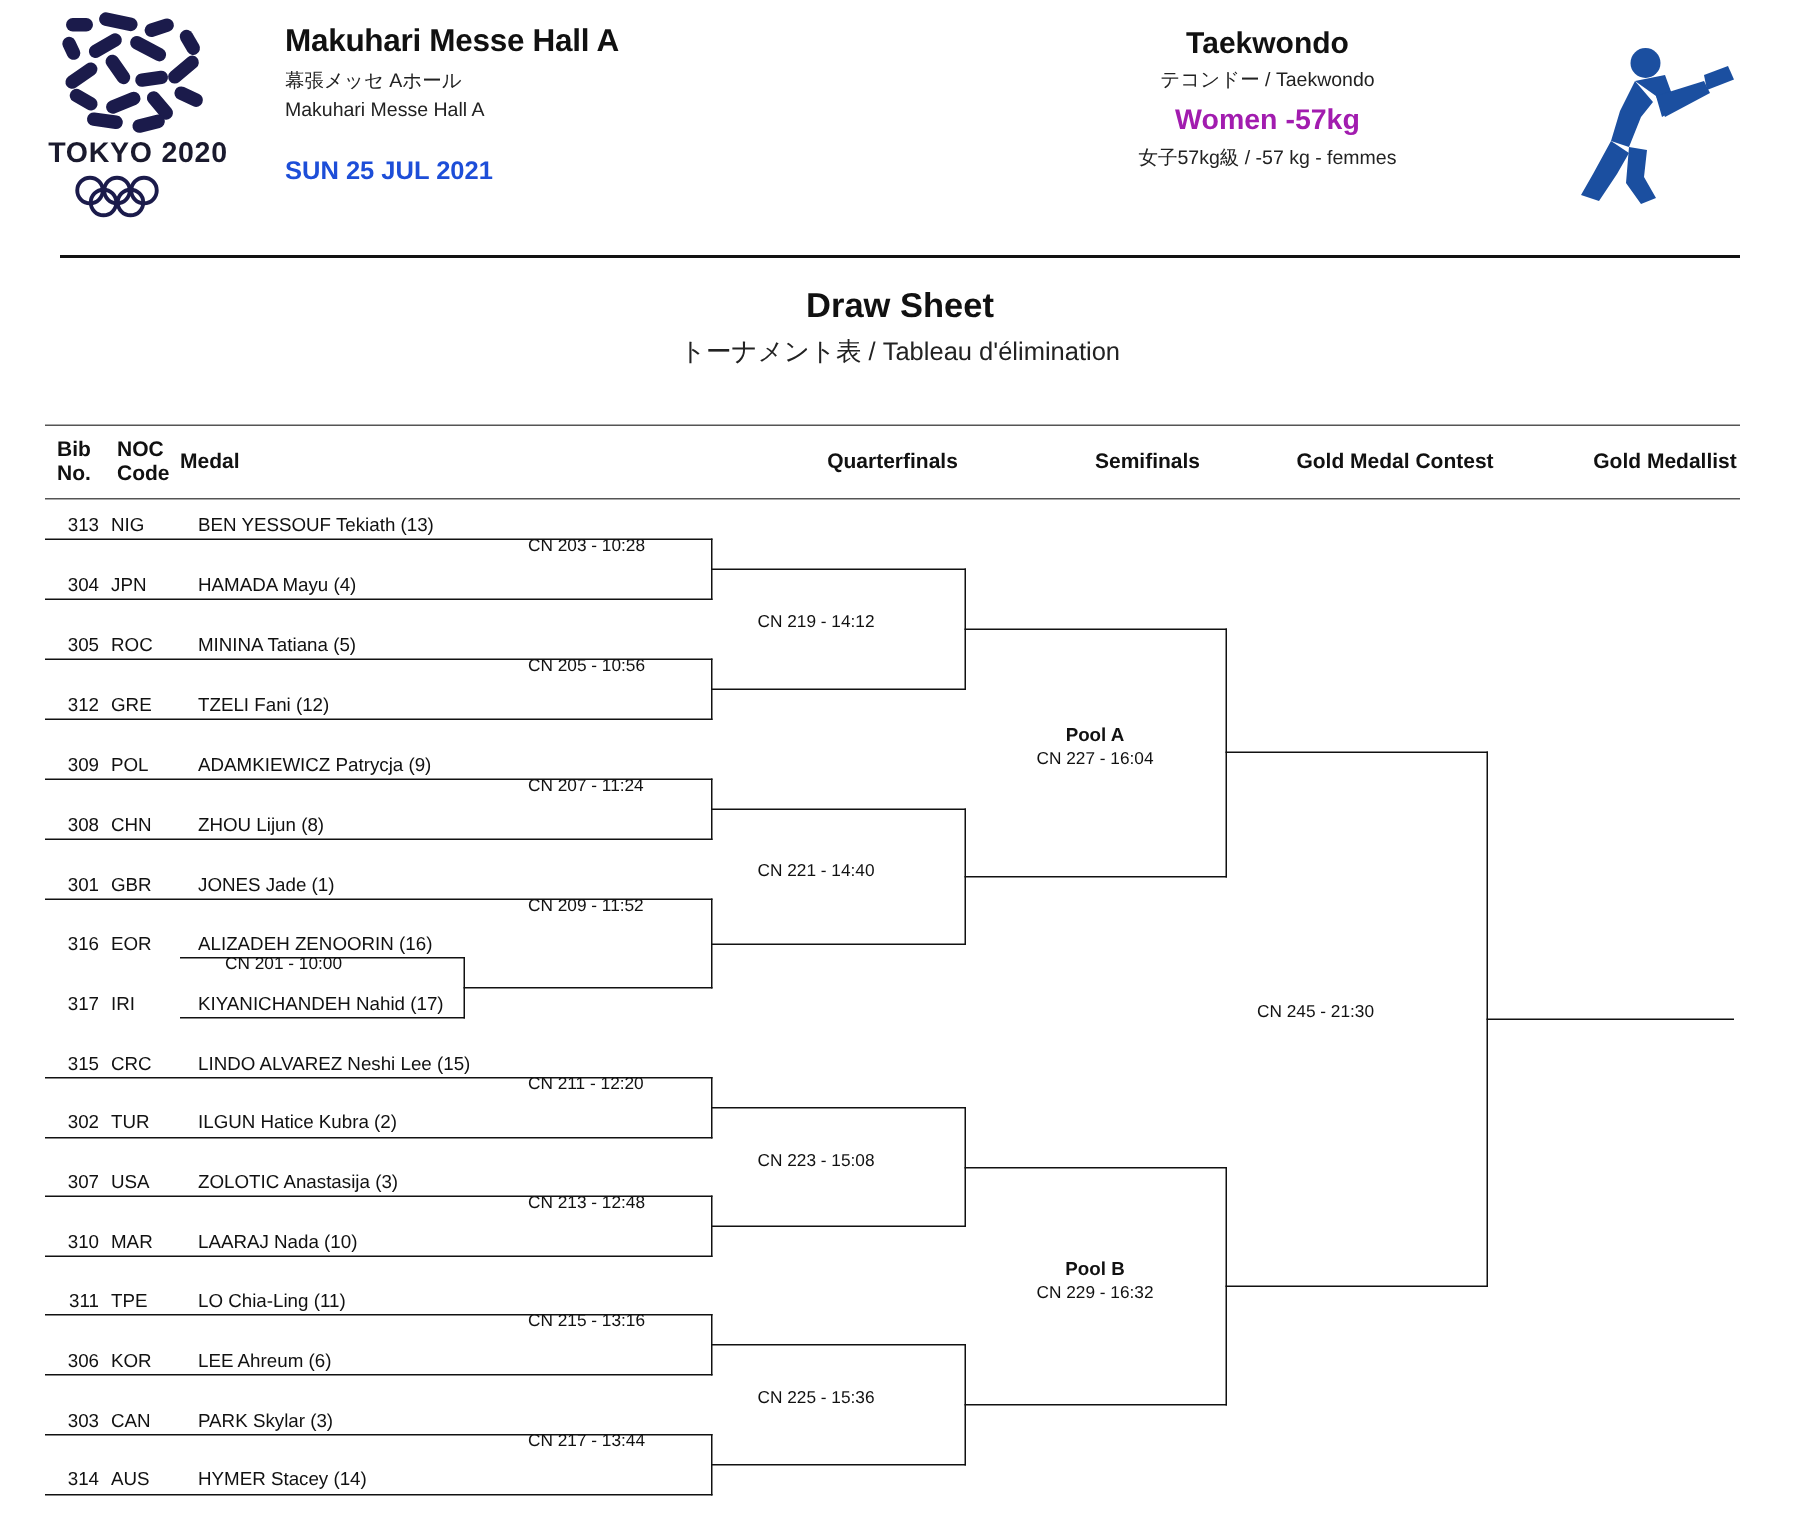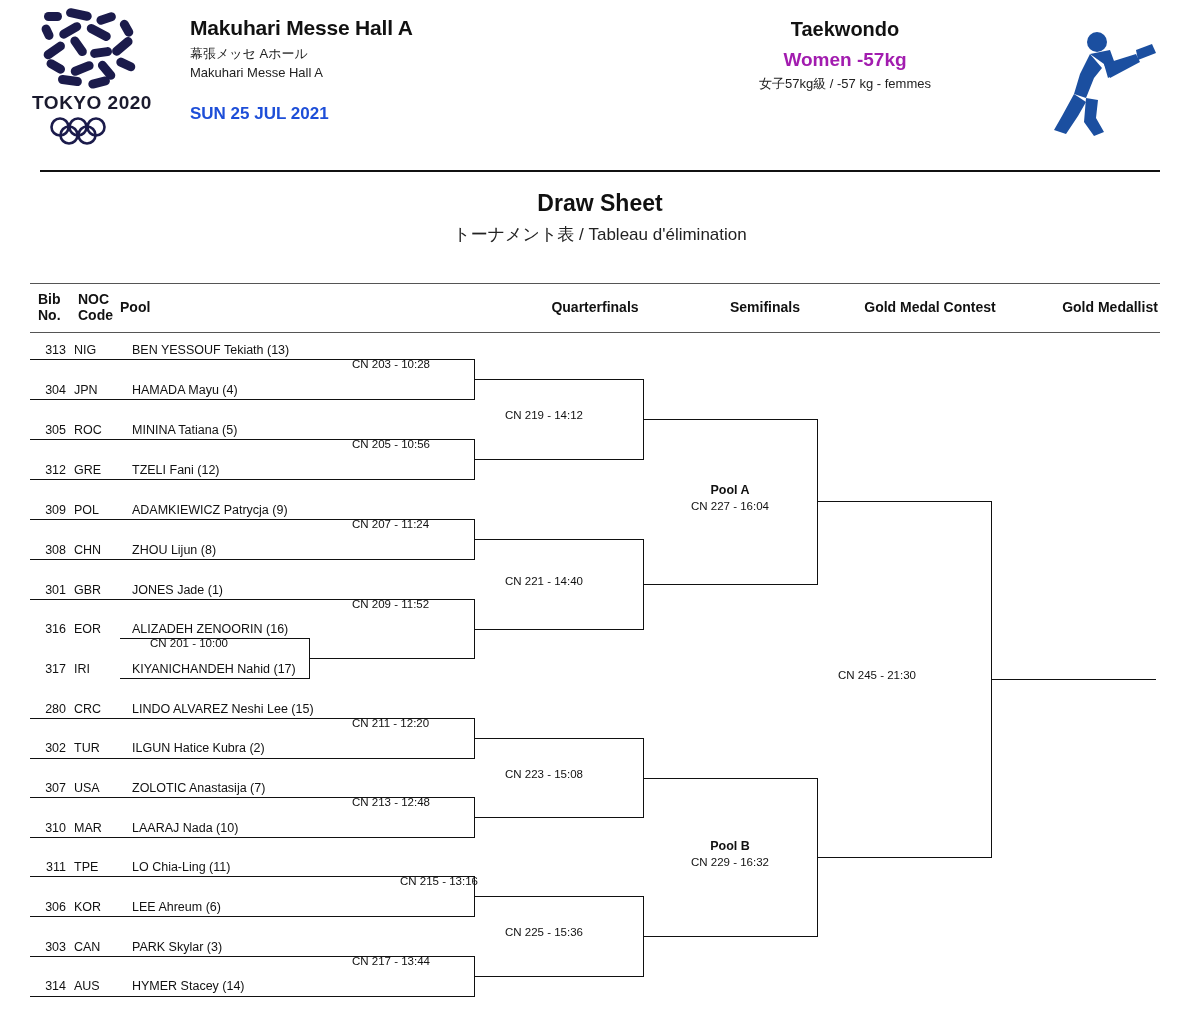--- a/index.html
+++ b/index.html
@@ -260,20 +260,21 @@
 
   <div class="venue-block">
     <div class="venue-name">Makuhari Messe Hall A</div>
     <div class="venue-jp">幕張メッセ Aホール</div>
     <div class="venue-en">Makuhari Messe Hall A</div>
     <div class="venue-date">SUN 25 JUL 2021</div>
   </div>
 
   <div class="sport-block">
     <div class="sport-name">Taekwondo</div>
+    <div class="sport-sub">テコンドー / Taekwondo</div>
     <div class="event-name">Women -57kg</div>
     <div class="event-sub">女子57kg級 / -57 kg - femmes</div>
   </div>
 
   <div class="pictogram">
     <svg viewBox="0 0 120 120" width="120" height="120" aria-hidden="true">
       <g fill="#1b4fa0">
         <circle cx="57" cy="22" r="10"></circle>
         <path d="M50 34 L70 30 L78 52 L68 58 L64 44 Z"></path>
         <path d="M64 44 L96 34 L100 42 L70 58 Z"></path>
@@ -295,21 +296,21 @@
 
 <div class="colhead">
   <div class="ch ch-bib">
     <span>Bib</span><br>
     <span>No.</span>
   </div>
   <div class="ch ch-noc">
     <span>NOC</span><br>
     <span>Code</span>
   </div>
-  <div class="ch ch-name">Pool</div>
+  <div class="ch ch-name">Medal</div>
   <div class="ch ch-qf">Quarterfinals</div>
   <div class="ch ch-sf">Semifinals</div>
   <div class="ch ch-gmc">Gold Medal Contest</div>
   <div class="ch ch-gm">Gold Medallist</div>
 </div>
 
 <div class="bracket">
 
   <div class="athlete" style="left:30px; top:10px;">
     <span class="bib">313</span>
@@ -350,33 +351,33 @@
     <span class="bib">316</span>
     <span class="noc">EOR</span>
     <span class="nm">ALIZADEH ZENOORIN (16)</span>
   </div>
   <div class="athlete" style="left:30px; top:329px;">
     <span class="bib">317</span>
     <span class="noc">IRI</span>
     <span class="nm">KIYANICHANDEH Nahid (17)</span>
   </div>
   <div class="athlete" style="left:30px; top:369px;">
-    <span class="bib">280</span>
+    <span class="bib">315</span>
     <span class="noc">CRC</span>
     <span class="nm">LINDO ALVAREZ Neshi Lee (15)</span>
   </div>
   <div class="athlete" style="left:30px; top:408px;">
     <span class="bib">302</span>
     <span class="noc">TUR</span>
     <span class="nm">ILGUN Hatice Kubra (2)</span>
   </div>
   <div class="athlete" style="left:30px; top:448px;">
     <span class="bib">307</span>
     <span class="noc">USA</span>
-    <span class="nm">ZOLOTIC Anastasija (7)</span>
+    <span class="nm">ZOLOTIC Anastasija (3)</span>
   </div>
   <div class="athlete" style="left:30px; top:488px;">
     <span class="bib">310</span>
     <span class="noc">MAR</span>
     <span class="nm">LAARAJ Nada (10)</span>
   </div>
   <div class="athlete" style="left:30px; top:527px;">
     <span class="bib">311</span>
     <span class="noc">TPE</span>
     <span class="nm">LO Chia-Ling (11)</span>
@@ -428,21 +429,21 @@
   <div class="matchlabel" style="left:352px; top:386px;">CN 211 - 12:20</div>
 
   <div class="matchline" style="left:30px; top:466px; width:445px; height:1px;"></div>
   <div class="matchline" style="left:30px; top:506px; width:445px; height:1px;"></div>
   <div class="matchline" style="left:474px; top:466px; width:1px; height:41px;"></div>
   <div class="matchlabel" style="left:352px; top:465px;">CN 213 - 12:48</div>
 
   <div class="matchline" style="left:30px; top:545px; width:445px; height:1px;"></div>
   <div class="matchline" style="left:30px; top:585px; width:445px; height:1px;"></div>
   <div class="matchline" style="left:474px; top:545px; width:1px; height:41px;"></div>
-  <div class="matchlabel" style="left:352px; top:544px;margin-left:48px;">CN 215 - 13:16</div>
+  <div class="matchlabel" style="left:352px; top:544px;">CN 215 - 13:16</div>
 
   <div class="matchline" style="left:30px; top:625px; width:445px; height:1px;"></div>
   <div class="matchline" style="left:30px; top:665px; width:445px; height:1px;"></div>
   <div class="matchline" style="left:474px; top:625px; width:1px; height:41px;"></div>
   <div class="matchlabel" style="left:352px; top:624px;">CN 217 - 13:44</div>
 
   <div class="matchline" style="left:474px; top:48px; width:170px; height:1px;"></div>
   <div class="matchline" style="left:474px; top:128px; width:170px; height:1px;"></div>
   <div class="matchline" style="left:643px; top:48px; width:1px; height:81px;"></div>
   <div class="matchlabel" style="left:505px; top:78px;">CN 219 - 14:12</div>

